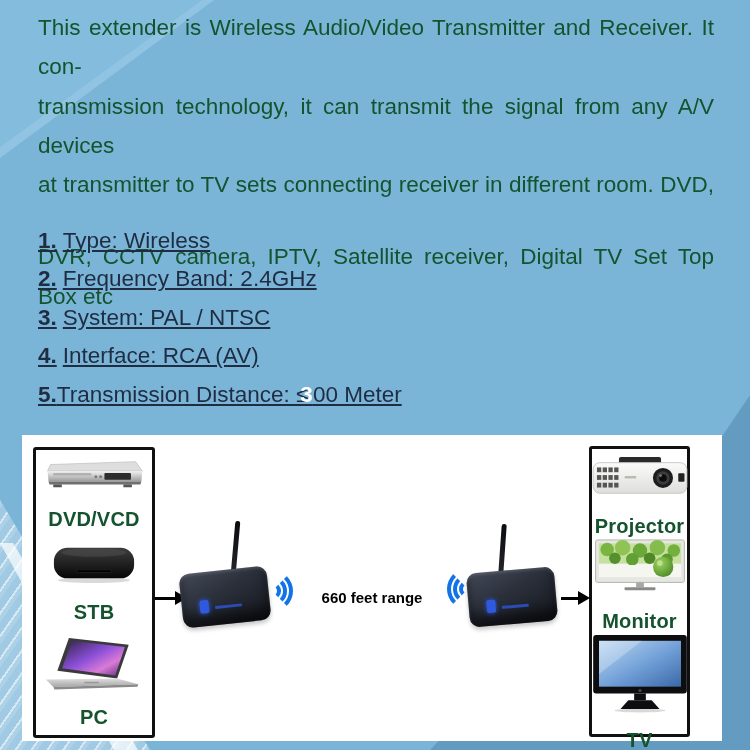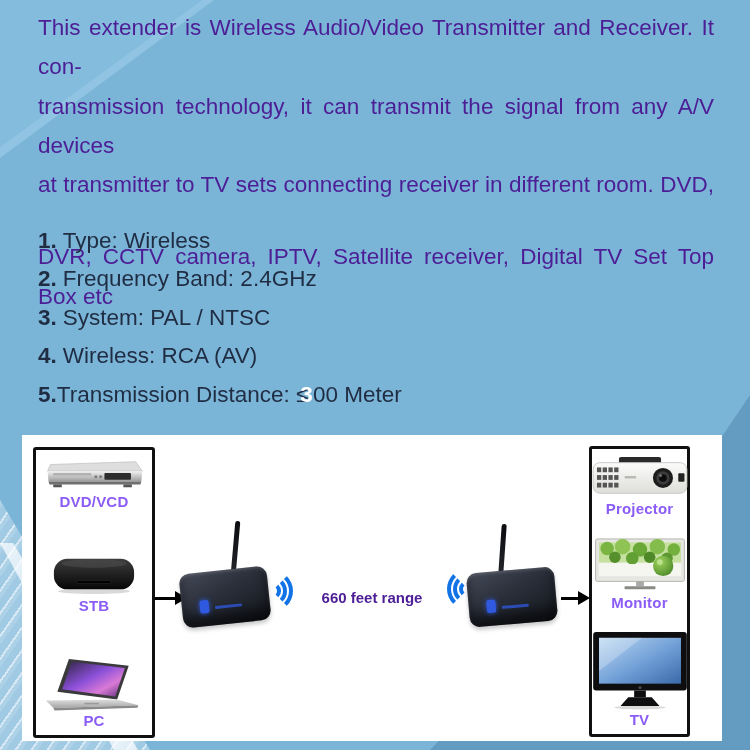--- a/index.html
+++ b/index.html
@@ -10,39 +10,39 @@
   .bg-layer{position:absolute;inset:0;pointer-events:none;}
   .bg-tl-light{background:#84bcdd;clip-path:polygon(0 0,202px 0,0 147px);}
   .bg-tl-line{background:#90c4e2;clip-path:polygon(0 147px,202px 0,214px 0,0 158px);}
   .bg-br-dark{background:#639cc0;clip-path:polygon(750px 395px,750px 750px,430px 750px,706px 460px);}
   .bg-bl-streaks{background-color:rgba(198,224,240,.55);
     background-image:repeating-linear-gradient(125deg,rgba(255,255,255,.55) 0 2px,rgba(255,255,255,.10) 2px 6px,rgba(150,195,222,.25) 6px 13px);
     clip-path:polygon(0 500px,150px 750px,0 750px);}
   .bg-bl-line{background:rgba(255,255,255,.7);clip-path:polygon(0 543px,13px 543px,138px 750px,114px 750px);}
 
   
-  .desc{position:absolute;left:38px;top:8px;width:676px;color:#4c1d95;font-size:22.5px;line-height:39.3px;}
+  .desc{position:absolute;left:38px;top:8px;width:676px;color:#14532d;font-size:22.5px;line-height:39.3px;}
   .desc-line{text-align:justify;text-align-last:justify;white-space:normal;}
   .desc-line.last{text-align-last:auto;margin-top:33px;}
 
   
-  .specs{position:absolute;left:38px;top:222px;width:640px;color:#1f2c42;font-size:22.5px;line-height:38.4px;}
+  .specs{position:absolute;left:38px;top:222px;width:640px;color:#1f2c42;font-size:22.5px;line-height:38.4px;text-decoration:underline;}
   .spec-num{font-weight:bold;margin-right:6px;}
   .spec-num.tight{margin-right:0;}
   .digit-overlay{color:#ffffff;font-weight:bold;margin-left:-8px;position:relative;z-index:1;}
 
   
   .panel{position:absolute;left:22px;top:435px;width:700px;height:306px;background:#ffffff;}
 
   .device-box{position:absolute;background:#fff;border:3px solid #101010;border-radius:3px;
     display:flex;flex-direction:column;justify-content:space-between;align-items:center;padding:6px 0;box-sizing:border-box;}
   .src-box{left:33px;top:447px;width:122px;height:291px;}
   .dst-box{left:589px;top:446px;width:101px;height:291px;}
   .device-cell{display:flex;flex-direction:column;align-items:center;}
-  .device-label{font-size:15px;font-weight:bold;color:#8b5cf6;margin-top:1px;letter-spacing:.2px;}
+  .device-label{font-size:20px;font-weight:bold;color:#14532d;margin-top:16px;letter-spacing:.2px;}
 
   
   .arrow{position:absolute;}
   .arrow .shaft{position:absolute;height:3px;background:#000;top:6px;left:0;}
   .arrow .head{position:absolute;width:0;height:0;border-top:7px solid transparent;border-bottom:7px solid transparent;border-left:12px solid #000;top:0;}
   .arrow-1{left:155px;top:591px;width:32px;height:15px;}
   .arrow-1 .shaft{width:22px;}
   .arrow-1 .head{left:20px;}
   .arrow-2{left:561px;top:591px;width:29px;height:15px;}
   .arrow-2 .shaft{width:19px;}
@@ -66,21 +66,21 @@
   .wifi-right .arc{border-right-color:#1273e6;}
   .wifi-left  .arc{border-left-color:#1273e6;}
   .arc-t1{left:263px;top:582px;width:18px;height:18px;}
   .arc-t2{left:257px;top:576px;width:30px;height:30px;}
   .arc-t3{left:251px;top:570px;width:42px;height:42px;}
   .arc-r1{left:459px;top:580px;width:18px;height:18px;}
   .arc-r2{left:453px;top:574px;width:30px;height:30px;}
   .arc-r3{left:447px;top:568px;width:42px;height:42px;}
 
   .range-label{position:absolute;left:305px;top:589px;width:134px;text-align:center;
-    font-size:15px;font-weight:600;color:#4c1d95;}
+    font-size:15px;font-weight:600;color:#000000;}
 </style>
 </head>
 <body>
 
 <div class="page">
 
   <div class="bg-layer bg-tl-light"></div>
   <div class="bg-layer bg-tl-line"></div>
   <div class="bg-layer bg-br-dark"></div>
   <div class="bg-layer bg-bl-streaks"></div>
@@ -97,21 +97,21 @@
     <div class="spec-row">
       <span class="spec-num">1.</span><span>Type: Wireless</span>
     </div>
     <div class="spec-row">
       <span class="spec-num">2.</span><span>Frequency Band: 2.4GHz</span>
     </div>
     <div class="spec-row">
       <span class="spec-num">3.</span><span>System: PAL / NTSC</span>
     </div>
     <div class="spec-row">
-      <span class="spec-num">4.</span><span>Wireless: RCA (AV)</span>
+      <span class="spec-num">4.</span><span>Interface: RCA (AV)</span>
     </div>
     <div class="spec-row">
       <span class="spec-num tight">5.</span><span>Transmission Distance: ≤</span><span class="digit-overlay">3</span><span>00 Meter</span>
     </div>
   </div>
 
   <div class="panel"></div>
 
   <div class="device-box src-box">
     <div class="device-cell">

